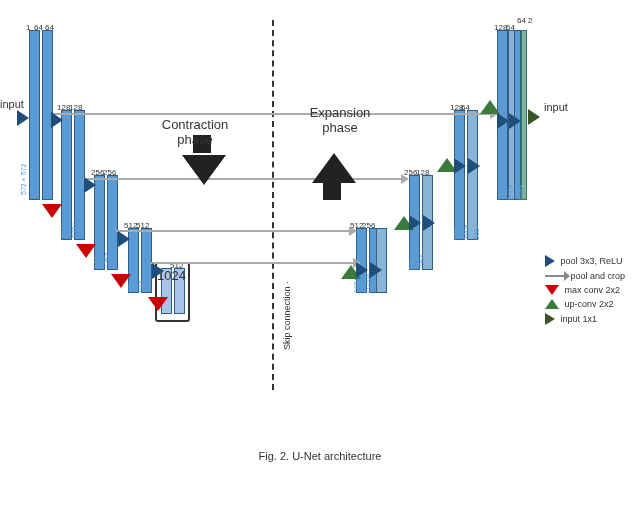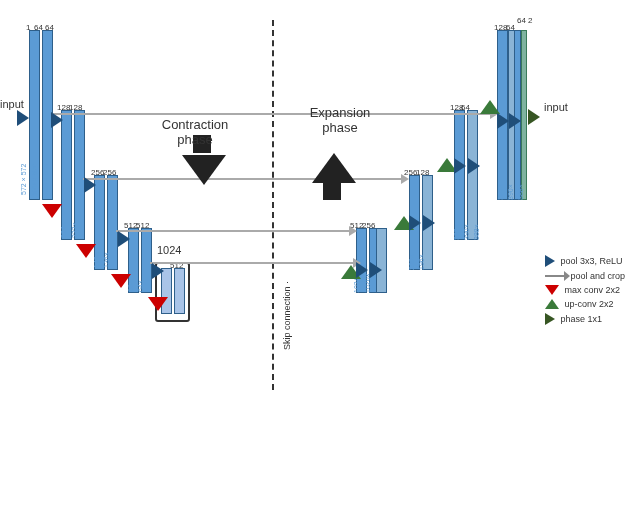--- a/index.html
+++ b/index.html
@@ -253,21 +253,21 @@
     </div>
     <span class="label" style="left:124px; top:211px; font-size:8px;">512</span>
     <span class="label" style="left:136px; top:211px; font-size:8px;">512</span>
     <span class="label-rotated" style="left:127px; top:282px; font-size:7px; color:#5b9bd5;">68×</span>
     <span class="label-rotated" style="left:137px; top:282px; font-size:7px; color:#5b9bd5;">64×</span>
 
     <div style="position:absolute; left:160px; top:258px; display:flex; align-items:flex-end;">
       <div class="channel-rect" style="width:11px; height:46px; background:#a9c4e8;"></div>
       <div class="channel-rect" style="width:11px; height:46px; background:#a9c4e8;"></div>
     </div>
-    <span class="label" style="left:157px; top:234px; font-size:11px;">1024</span>
+    <span class="label" style="left:157px; top:258px; font-size:13px;">1024</span>
     <span class="label" style="left:170px; top:251px; font-size:8px;">512</span>
 
     <div class="bottleneck-box" style="left:155px; top:252px; width:35px; height:60px;"></div>
 
     <div style="position:absolute; left:355px; top:218px; display:flex; align-items:flex-end;">
       <div class="channel-rect" style="width:11px; height:65px;"></div>
       <div class="channel-rect" style="width:11px; height:65px;"></div>
     </div>
     <span class="label" style="left:350px; top:211px; font-size:8px;">512</span>
     <span class="label" style="left:362px; top:211px; font-size:8px;">256</span>
@@ -389,20 +389,21 @@
       <div class="legend-item">
         <div class="legend-arrow-red"></div>
         <span>max conv 2x2</span>
       </div>
       <div class="legend-item">
         <div class="legend-arrow-green"></div>
         <span>up-conv 2x2</span>
       </div>
       <div class="legend-item">
         <div class="legend-arrow-dkgreen"></div>
-        <span>phase 1x1</span>
+        <span>input 1x1</span>
       </div>
     </div>
 
+    <div class="caption">Fig. 2. U-Net architecture</div>
 
   </div>
 
 </div>
 
 </body></html>

